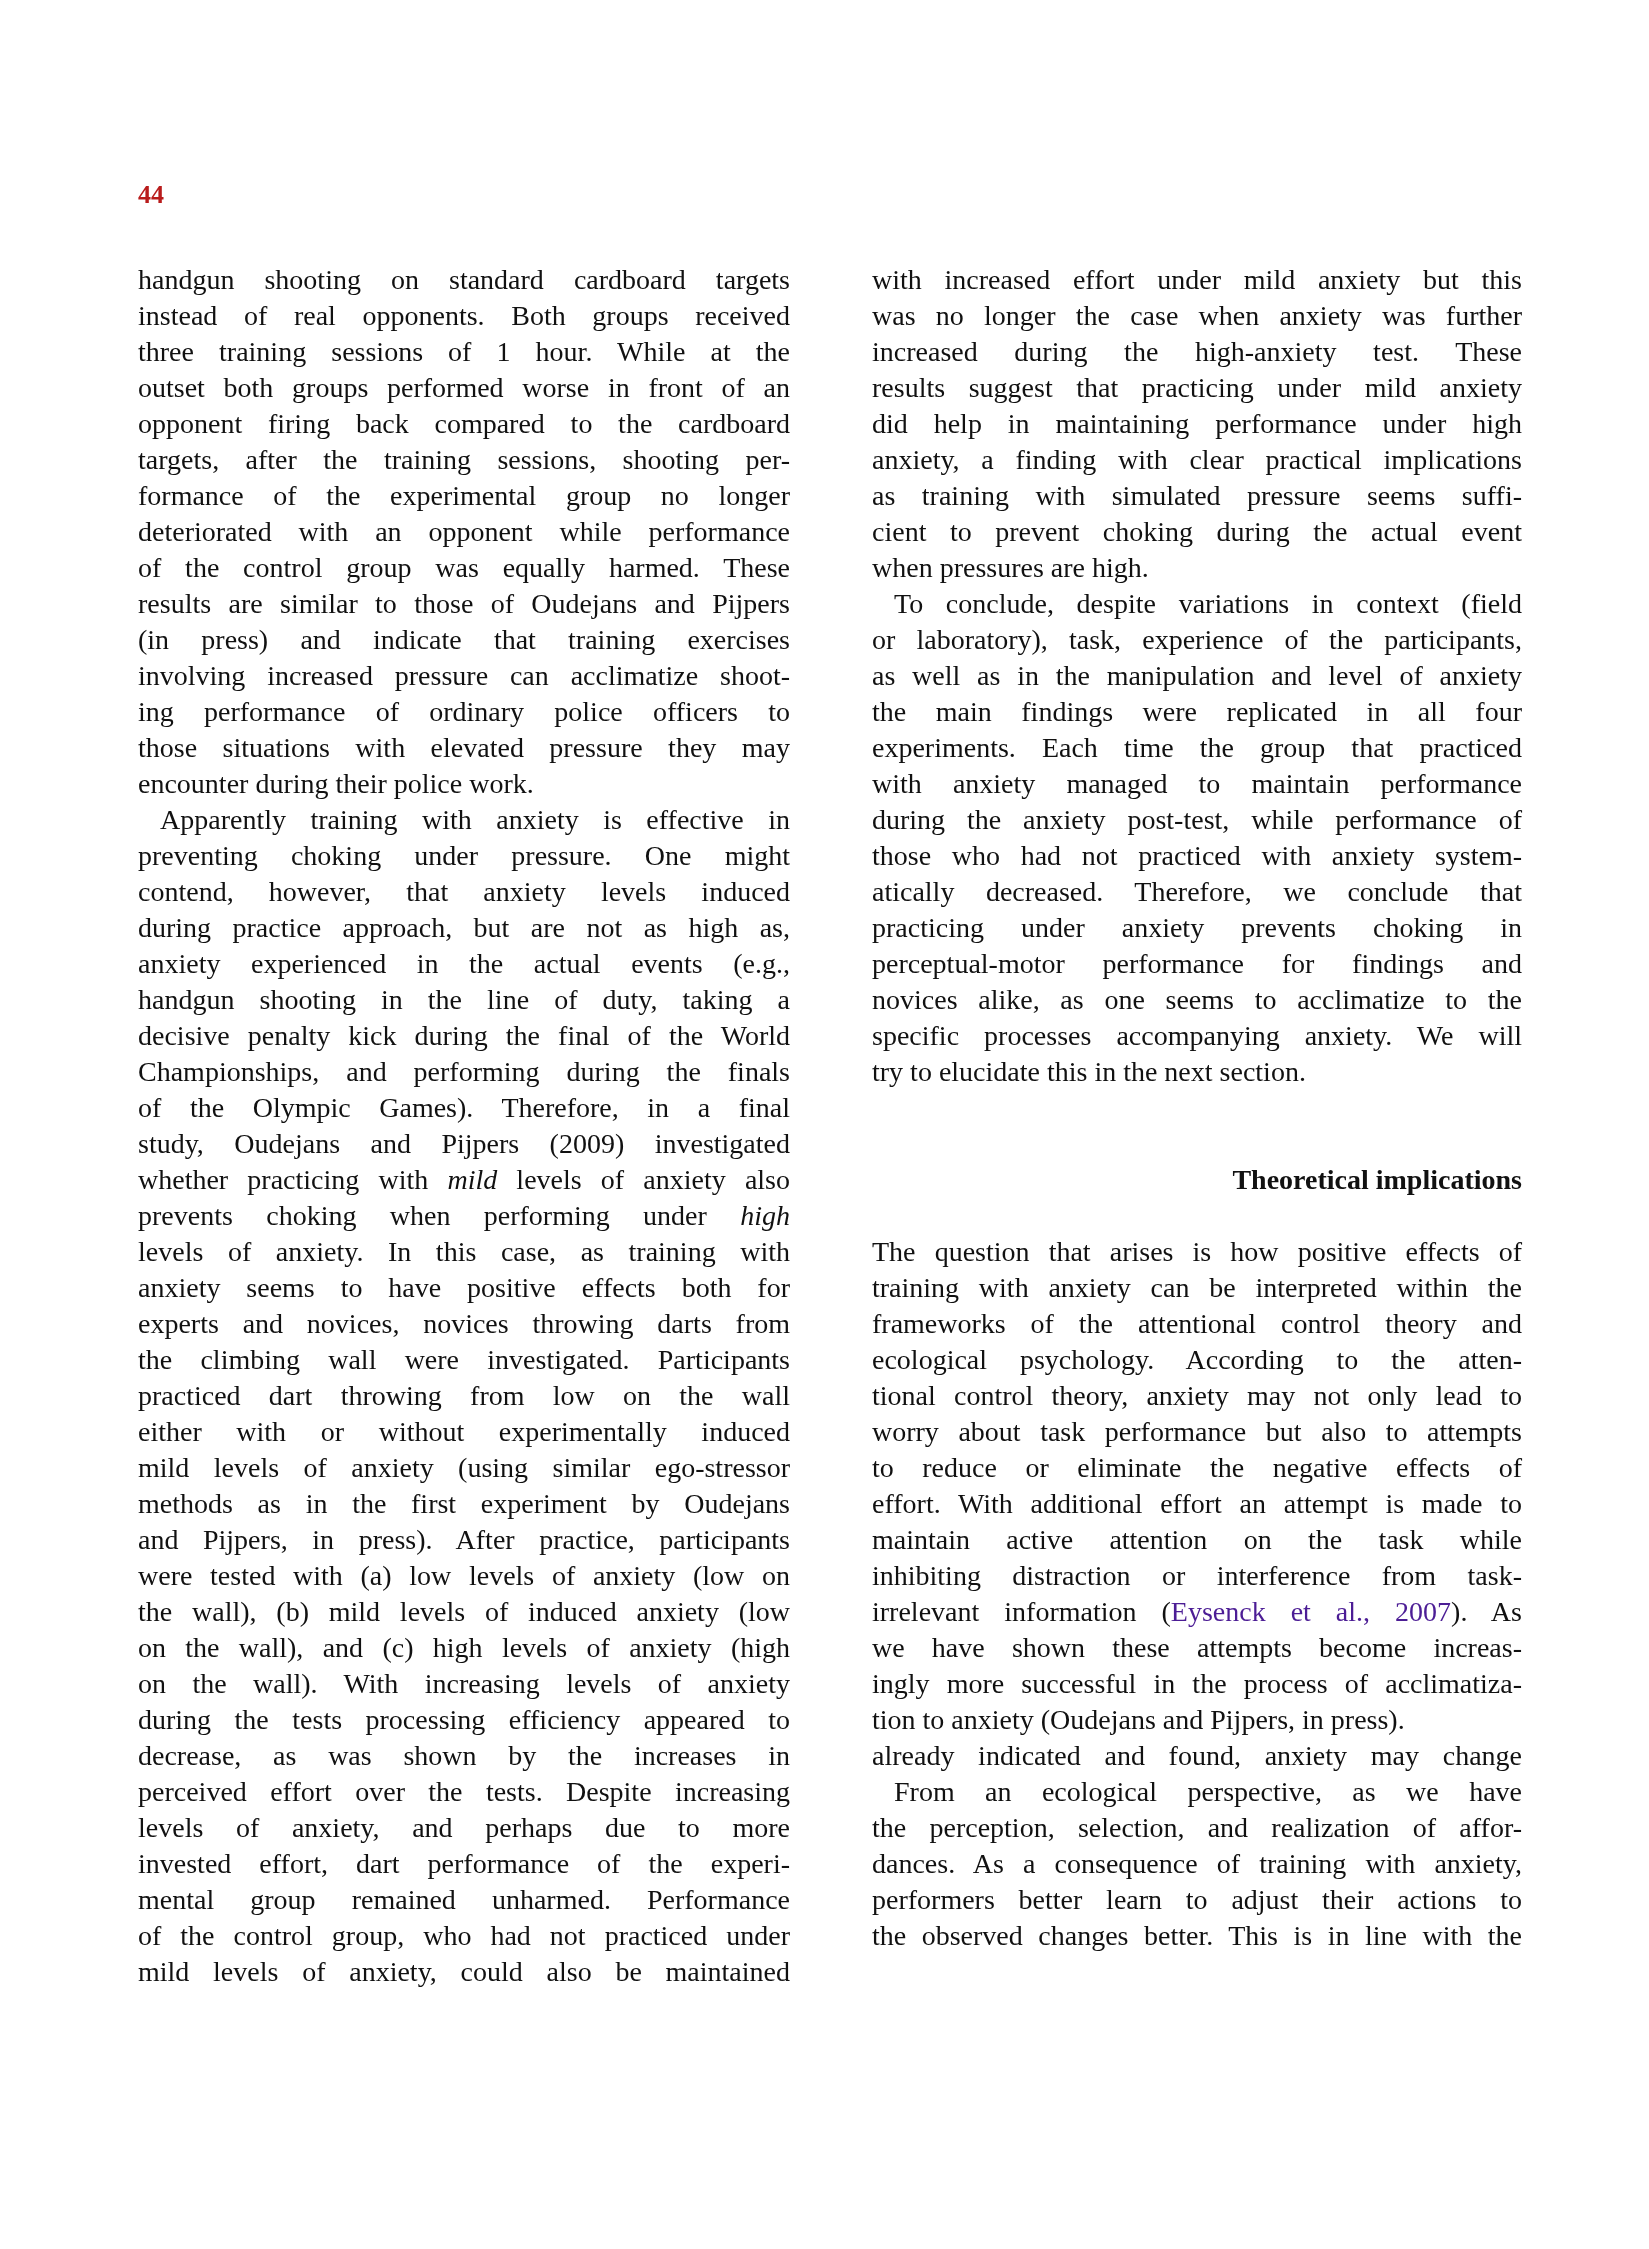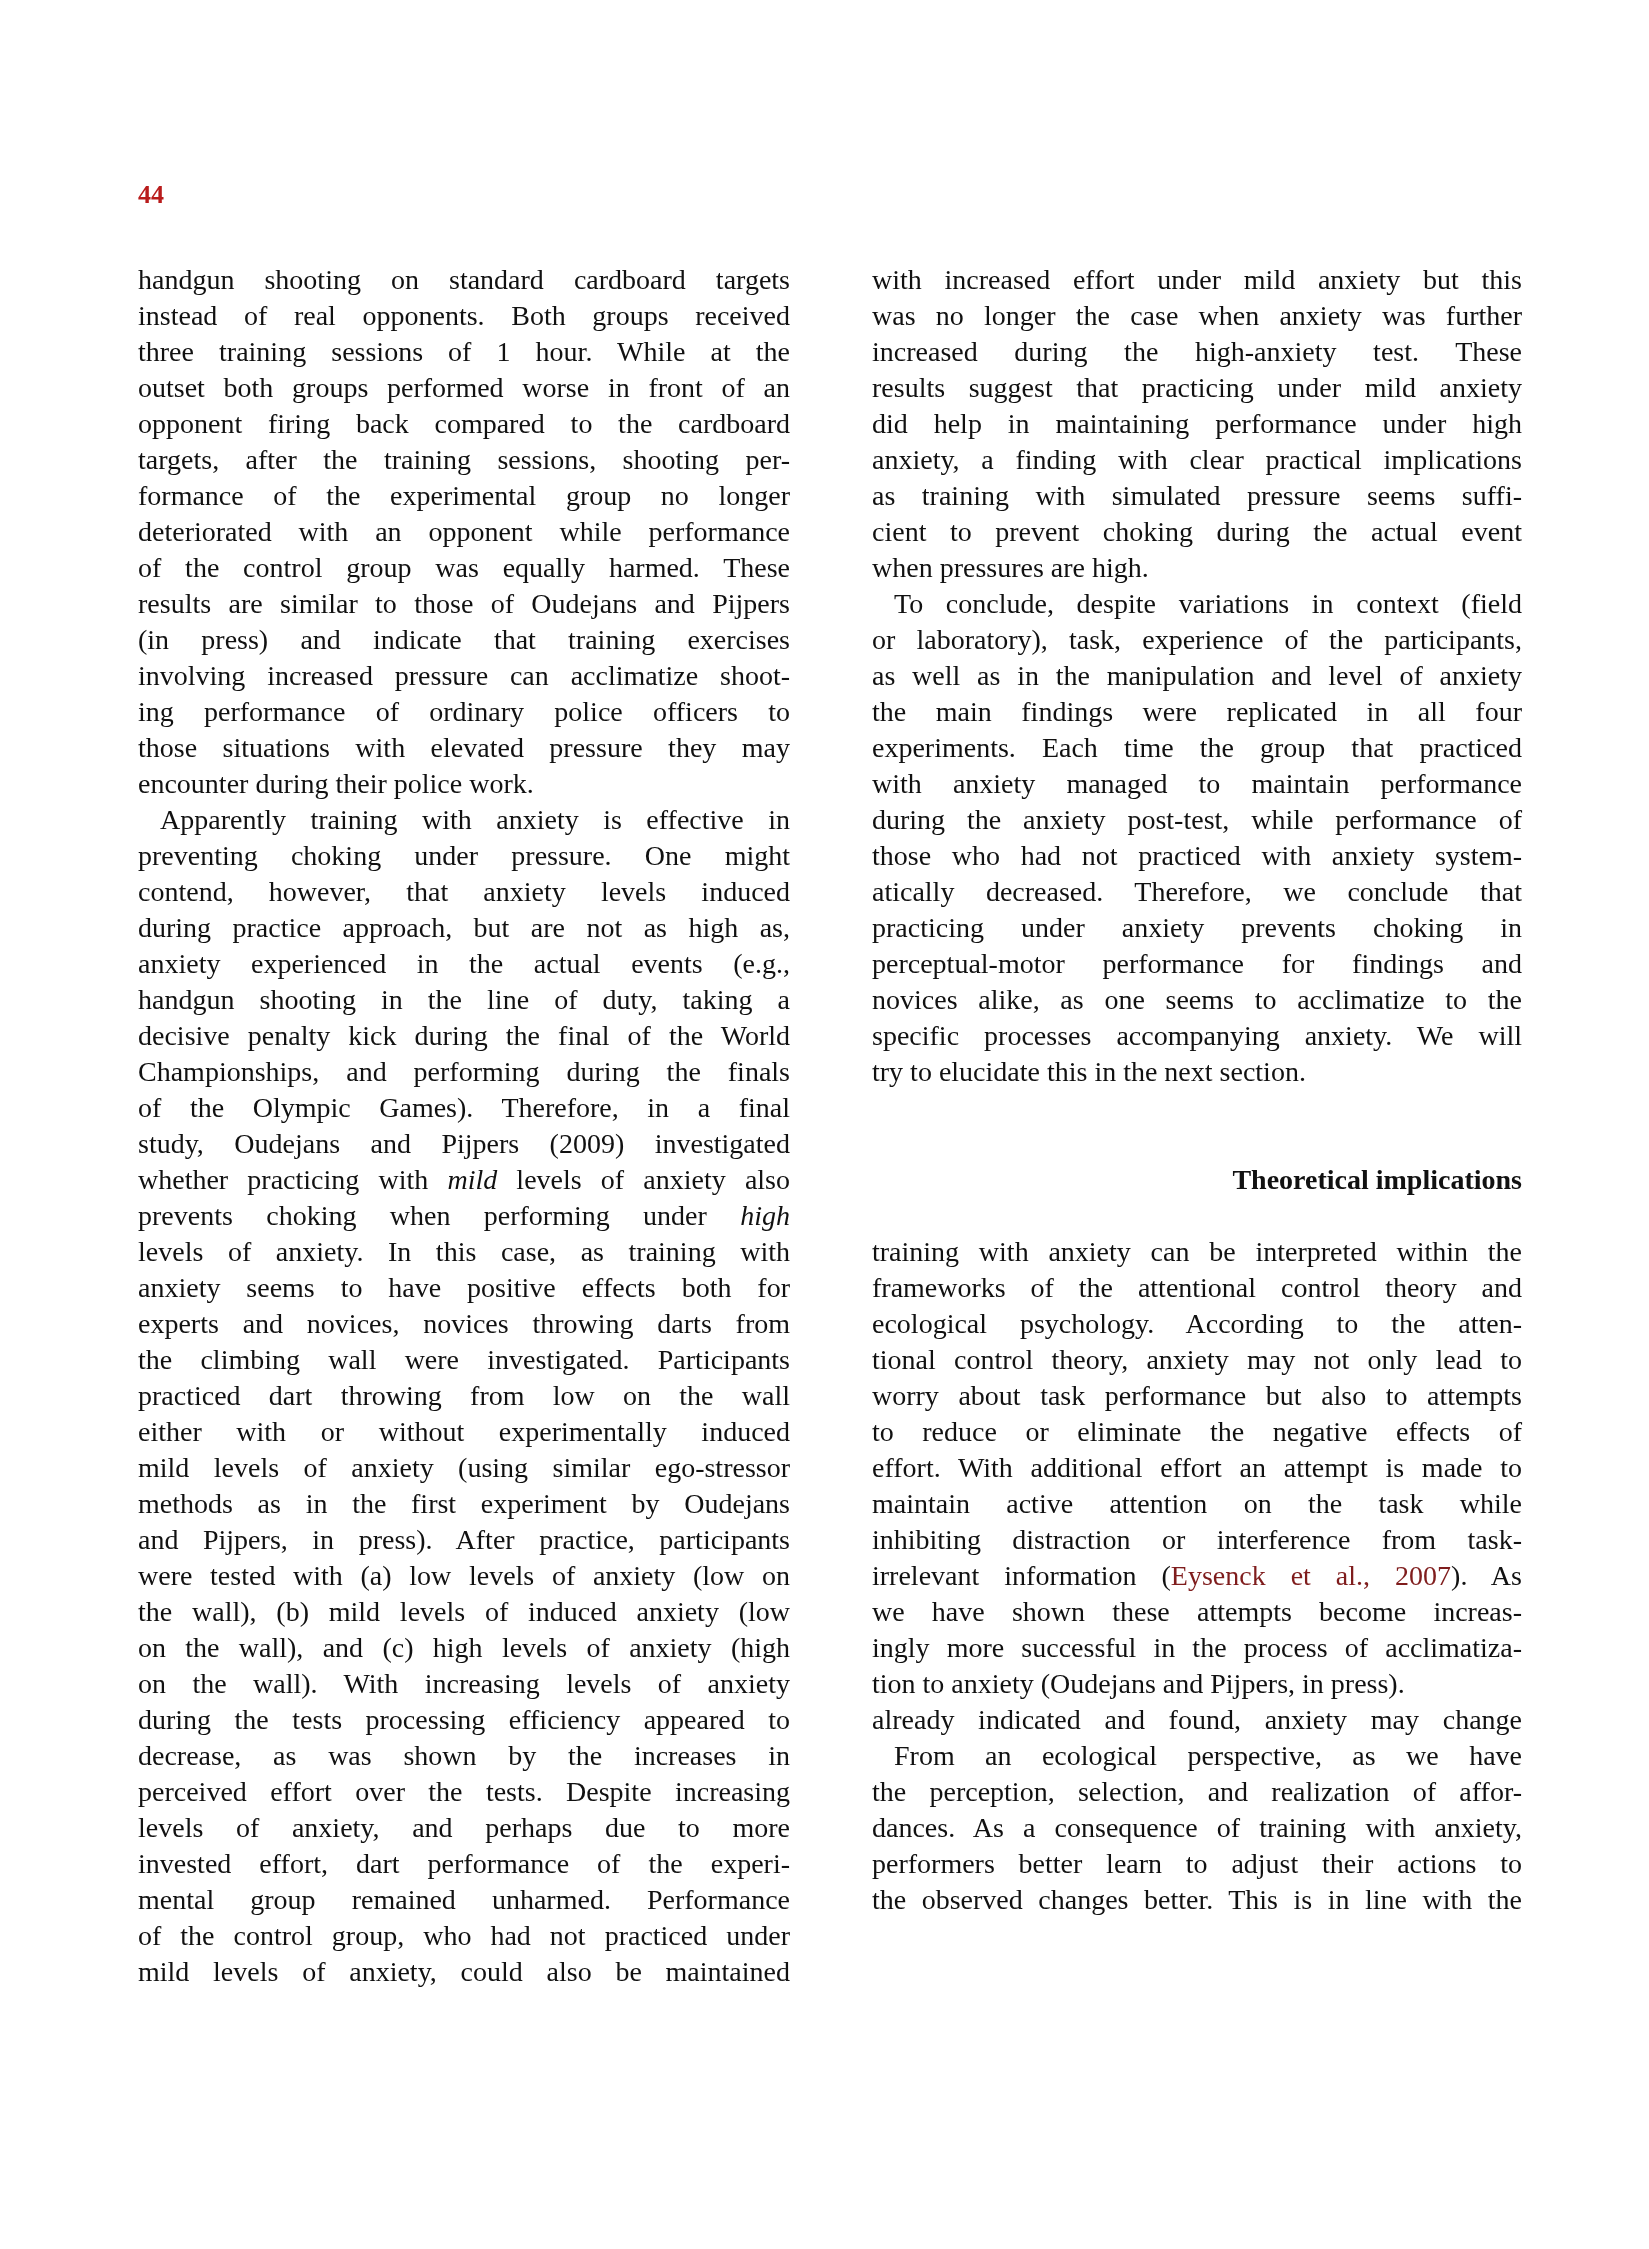--- a/index.html
+++ b/index.html
@@ -54,21 +54,21 @@
   .heading {
     display: block;
     height: 36px;
     line-height: 36px;
     font-size: 28px;
     font-weight: bold;
     text-align: right;
   }
   .em { font-style: italic; }
   .cite-link {
-    color: #7f1d1d;
+    color: #4c1d95;
     text-decoration: none;
     cursor: pointer;
   }
 </style>
 </head>
 <body>
 
 <div class="page-number">44</div>
 
 <div class="column col-left" id="col-left">
@@ -154,20 +154,21 @@
         <div class="line"><span>specific processes accompanying anxiety. We will</span></div>
         <div class="line last"><span>try to elucidate this in the next section.</span></div>
       </div>
     </div>
   <div class="spacer"></div>
   <div class="spacer"></div>
   <div class="heading">Theoretical implications</div>
   <div class="spacer"></div>
   <div id="right-after">
       <div>
+        <div class="line"><span>The question that arises is how positive effects of</span></div>
         <div class="line"><span>training with anxiety can be interpreted within the</span></div>
         <div class="line"><span>frameworks of the attentional control theory and</span></div>
         <div class="line"><span>ecological psychology. According to the atten-</span></div>
         <div class="line"><span>tional control theory, anxiety may not only lead to</span></div>
         <div class="line"><span>worry about task performance but also to attempts</span></div>
         <div class="line"><span>to reduce or eliminate the negative effects of</span></div>
         <div class="line"><span>effort. With additional effort an attempt is made to</span></div>
         <div class="line"><span>maintain active attention on the task while</span></div>
         <div class="line"><span>inhibiting distraction or interference from task-</span></div>
         <div class="line"><span>irrelevant information (</span><a class="cite-link">Eysenck et al., 2007</a><span>). As</span></div>

